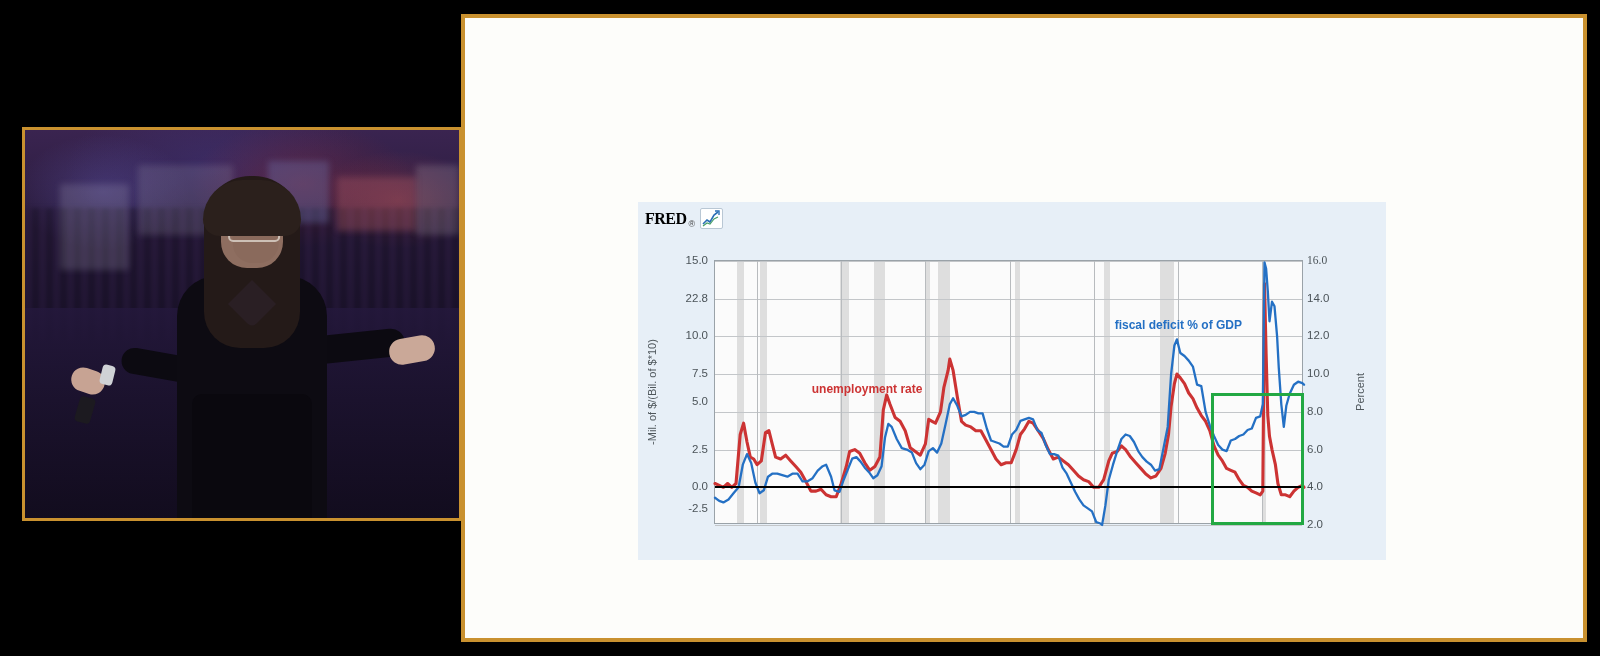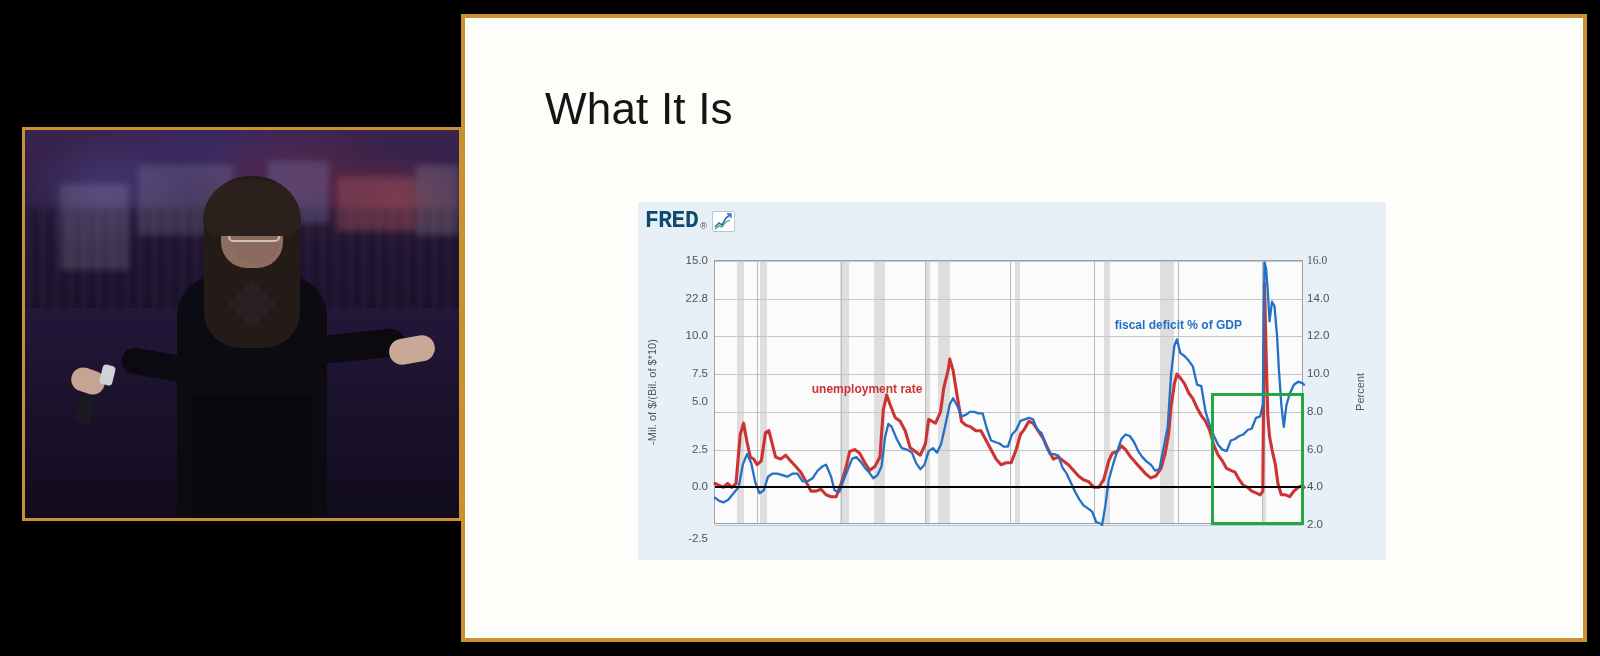--- a/index.html
+++ b/index.html
@@ -56,22 +56,22 @@
 
   
   .slide-frame{position:absolute;left:461px;top:14px;width:1126px;height:628px;
     border:4px solid #c9912f;box-sizing:border-box;background:#fdfdfa;overflow:hidden;}
   .slide-title{position:absolute;left:80px;top:66px;font-size:44px;color:#141414;
     letter-spacing:.2px;font-weight:400;}
 
   
   .fred{position:absolute;left:173px;top:184px;width:748px;height:358px;background:#e7eff7;}
   .fred-head{position:absolute;left:7px;top:6px;display:flex;align-items:center;gap:5px;}
-  .fred-word{font-size:23px;font-weight:bold;color:#0c4a6e;letter-spacing:-.5px;
-    font-family:Liberation Mono, monospace;}
+  .fred-word{font-size:16px;font-weight:bold;color:#000000;letter-spacing:-.5px;
+    font-family:Liberation Serif, serif;}
   .fred-mark{font-size:9px;color:#444;transform:translateY(5px);margin-left:-3px;}
   .fred-ico{width:21px;height:19px;background:#fff;border:1px solid #b9c7d4;border-radius:2px;
     position:relative;overflow:hidden;}
 
   .plot{position:absolute;left:76px;top:58px;width:589px;height:264px;background:#fbfbfb;
     border:1px solid #9aa2a8;box-sizing:border-box;}
   .rec{position:absolute;top:0;bottom:0;background:#dcdcdc;opacity:.95;}
   .gl-h{position:absolute;left:0;right:0;height:1px;background:#c3c6c9;}
   .gl-v{position:absolute;top:0;bottom:0;width:1px;background:#b8bbbe;}
   .zeroline{position:absolute;left:0;right:0;height:2px;background:#000;}
@@ -125,21 +125,20 @@
         <div class="head"></div>
         <div class="face-cut"></div>
         <div class="glasses"></div>
         <div class="hair-front"></div>
         <div class="neckline"></div>
       </div>
     </div>
   </div>
 
   <div class="slide-frame">
-    <div class="slide-title">What It Is</div>
 
     <div class="fred">
 
       <div class="fred-head">
         <span class="fred-word">FRED</span>
         <span class="fred-mark">®</span>
         <span class="fred-ico">
           <svg width="21" height="19" viewBox="0 0 21 19">
             <polyline points="2,15 6,11 9,13 13,6 17,3" fill="none" stroke="#2a6fb5" stroke-width="1.6"></polyline>
             <polyline points="2,17 6,14 9,15 13,10 17,8" fill="none" stroke="#4aa06a" stroke-width="1.2"></polyline>
@@ -157,21 +156,21 @@
       </div>
 
       <div class="ytickbox-l">
           <div class="ylab-l" style="top: 0px;">15.0</div>
           <div class="ylab-l" style="top: 37.7143px;">22.8</div>
           <div class="ylab-l" style="top: 75.4286px;">10.0</div>
           <div class="ylab-l" style="top: 113.143px;">7.5</div>
           <div class="ylab-l" style="top: 141px;">5.0</div>
           <div class="ylab-l" style="top: 188.571px;">2.5</div>
           <div class="ylab-l" style="top: 226.286px;">0.0</div>
-          <div class="ylab-l" style="top: 278px;">-2.5</div>
+          <div class="ylab-l" style="top: 248px;">-2.5</div>
         </div>
       <div class="ytickbox-r">
           <div class="ylab-r" style="top: 0px; font-family: Liberation Serif, serif;">16.0</div>
           <div class="ylab-r" style="top: 37.7143px;">14.0</div>
           <div class="ylab-r" style="top: 75.4286px;">12.0</div>
           <div class="ylab-r" style="top: 113.143px;">10.0</div>
           <div class="ylab-r" style="top: 150.857px;">8.0</div>
           <div class="ylab-r" style="top: 188.571px;">6.0</div>
           <div class="ylab-r" style="top: 226.286px;">4.0</div>
           <div class="ylab-r" style="top: 264px;">2.0</div>

